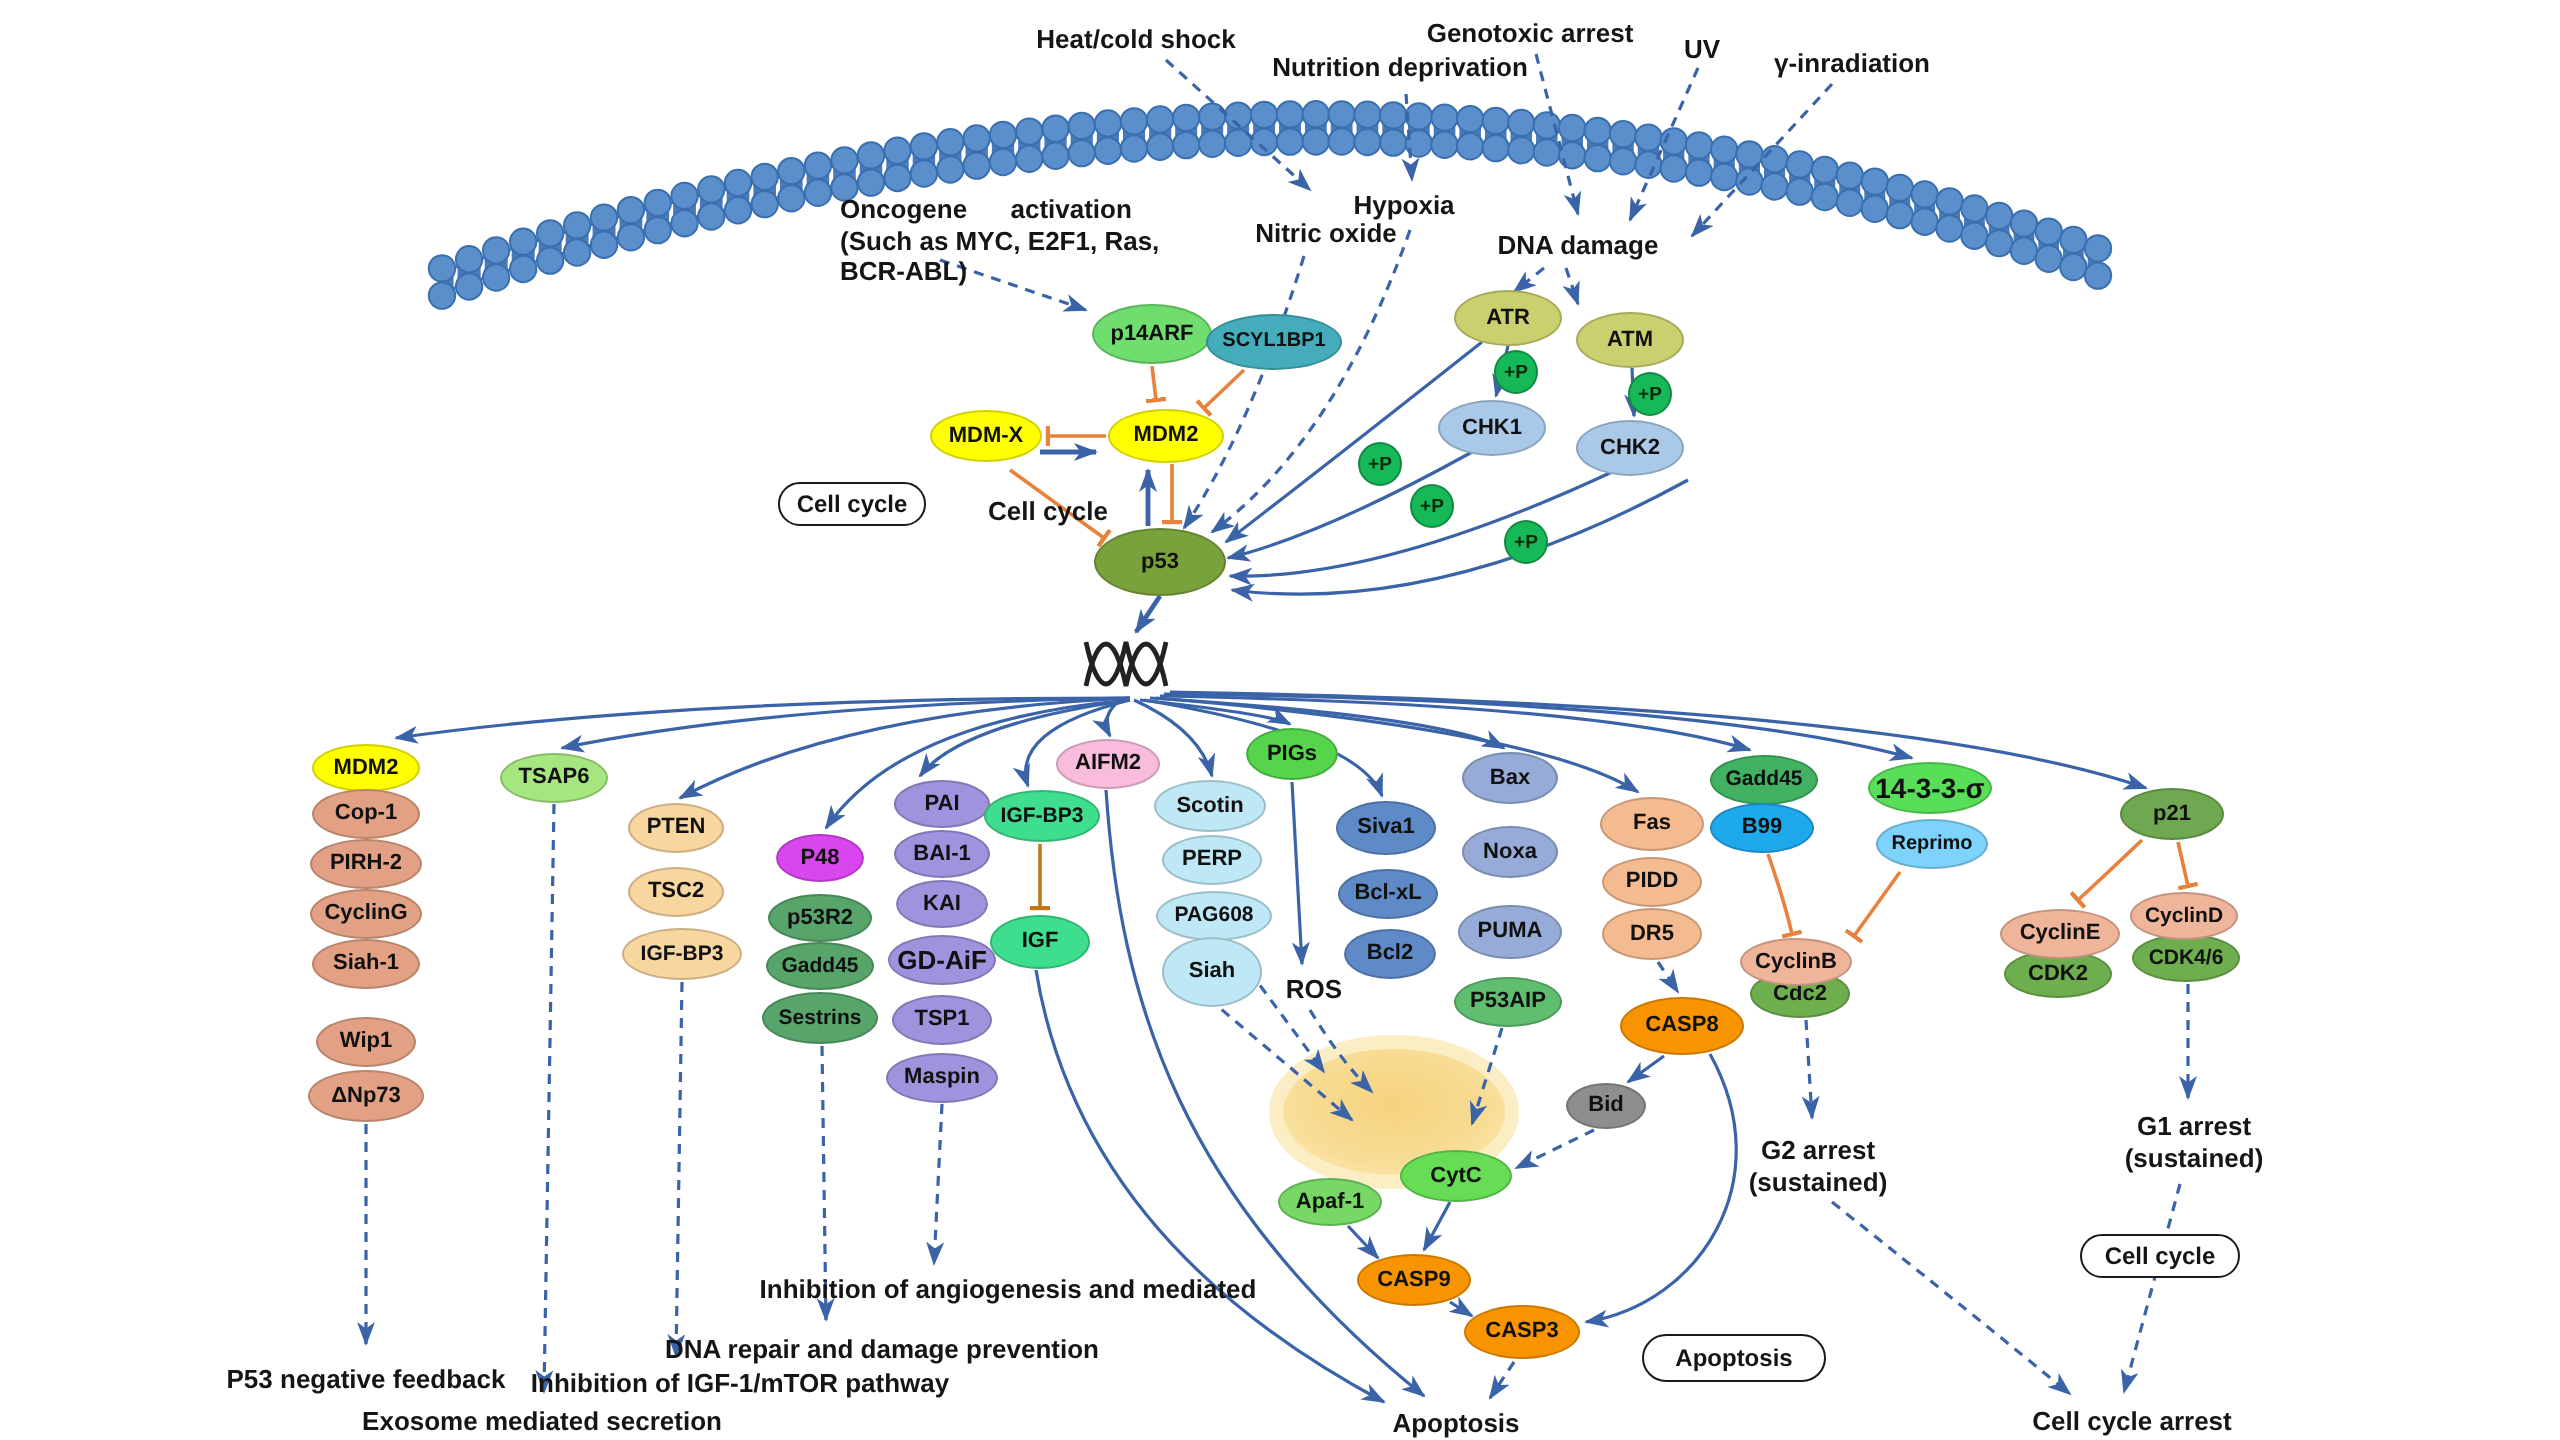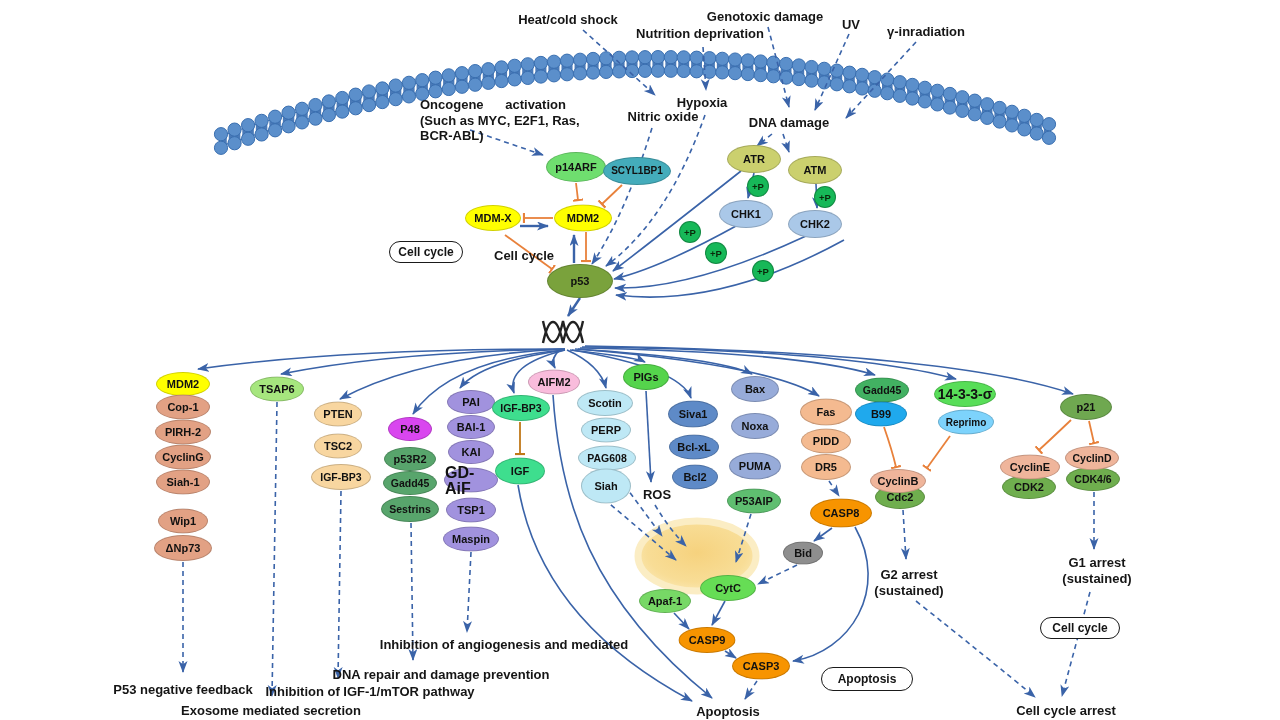--- a/index.html
+++ b/index.html
@@ -334,21 +334,21 @@
       <div class="node" style="left: 338px; top: 414px; width: 48px; height: 25px; background: rgb(248, 214, 160);">PTEN</div>
       <div class="node" style="left: 338px; top: 446px; width: 48px; height: 25px; background: rgb(248, 214, 160);">TSC2</div>
       <div class="node" style="left: 341px; top: 477px; width: 60px; height: 26px; background: rgb(248, 214, 160); font-size: 10.5px;">IGF-BP3</div>
       <div class="node" style="left: 410px; top: 429px; width: 44px; height: 24px; background: #d946ef;">P48</div>
       <div class="node" style="left: 410px; top: 459px; width: 52px; height: 24px; background: rgb(88, 165, 108);">p53R2</div>
       <div class="node" style="left: 410px; top: 483px; width: 54px; height: 24px; background: rgb(88, 165, 108); font-size: 10.5px;">Gadd45</div>
       <div class="node" style="left: 410px; top: 509px; width: 58px; height: 26px; background: rgb(88, 165, 108); font-size: 10.5px;">Sestrins</div>
       <div class="node" style="left: 471px; top: 402px; width: 48px; height: 24px; background: rgb(161, 146, 222);">PAI</div>
       <div class="node" style="left: 471px; top: 427px; width: 48px; height: 24px; background: rgb(161, 146, 222);">BAI-1</div>
       <div class="node" style="left: 471px; top: 452px; width: 46px; height: 24px; background: rgb(161, 146, 222);">KAI</div>
-      <div class="node" style="left: 471px; top: 480px; width: 54px; height: 25px; background: rgb(161, 146, 222); font-size: 16px;">GD-AiF</div>
+      <div class="node" style="left: 471px; top: 480px; width: 54px; height: 25px; background: rgb(161, 146, 222); font-size: 13px;">GD-AiF</div>
       <div class="node" style="left: 471px; top: 510px; width: 50px; height: 25px; background: rgb(161, 146, 222);">TSP1</div>
       <div class="node" style="left: 471px; top: 539px; width: 56px; height: 25px; background: rgb(161, 146, 222);">Maspin</div>
       <div class="node" style="left: 521px; top: 408px; width: 58px; height: 26px; background: rgb(62, 222, 142); font-size: 10.5px;">IGF-BP3</div>
       <div class="node" style="left: 520px; top: 471px; width: 50px; height: 27px; background: rgb(62, 222, 142);">IGF</div>
       <div class="node" style="left: 554px; top: 382px; width: 52px; height: 25px; background: rgb(249, 188, 220);">AIFM2</div>
       <div class="node" style="left: 605px; top: 403px; width: 56px; height: 26px; background: rgb(190, 232, 245);">Scotin</div>
       <div class="node" style="left: 606px; top: 430px; width: 50px; height: 25px; background: rgb(190, 232, 245);">PERP</div>
       <div class="node" style="left: 607px; top: 458px; width: 58px; height: 25px; background: rgb(190, 232, 245); font-size: 10.5px;">PAG608</div>
       <div class="node" style="left: 606px; top: 486px; width: 50px; height: 35px; background: rgb(190, 232, 245);">Siah</div>
       <div class="node" style="left: 646px; top: 377px; width: 46px; height: 26px; background: rgb(85, 212, 76);">PIGs</div>
@@ -379,21 +379,21 @@
       <div class="node" style="left: 665px; top: 601px; width: 52px; height: 24px; background: rgb(119, 216, 102);">Apaf-1</div>
       <div class="node" style="left: 707px; top: 640px; width: 57px; height: 26px; background: rgb(247, 148, 0);">CASP9</div>
       <div class="node" style="left: 761px; top: 666px; width: 58px; height: 27px; background: rgb(247, 148, 0);">CASP3</div>
       <div class="badge" style="left: 758px; top: 186px; background: rgb(23, 184, 88);">+P</div>
       <div class="badge" style="left: 825px; top: 197px; background: rgb(23, 184, 88);">+P</div>
       <div class="badge" style="left: 690px; top: 232px; background: rgb(23, 184, 88);">+P</div>
       <div class="badge" style="left: 716px; top: 253px; background: rgb(23, 184, 88);">+P</div>
       <div class="badge" style="left: 763px; top: 271px; background: rgb(23, 184, 88);">+P</div>
       <div class="lbl" style="left: 568px; top: 20px;">Heat/cold shock</div>
       <div class="lbl" style="left: 700px; top: 34px;">Nutrition deprivation</div>
-      <div class="lbl" style="left: 765px; top: 17px;">Genotoxic damage</div>
+      <div class="lbl" style="left: 765px; top: 17px;">Genotoxic arrest</div>
       <div class="lbl" style="left: 851px; top: 25px;">UV</div>
       <div class="lbl" style="left: 926px; top: 32px;">γ-inradiation</div>
       <div class="lbl" style="left: 702px; top: 103px;">Hypoxia</div>
       <div class="lbl" style="left: 663px; top: 117px;">Nitric oxide</div>
       <div class="lbl" style="left: 789px; top: 123px;">DNA damage</div>
       <div class="lbl left" style="left: 420px; top: 97px;">Oncogene      activation
 (Such as MYC, E2F1, Ras,
 BCR-ABL)</div>
       <div class="lbl" style="left: 524px; top: 256px;">Cell cycle</div>
       <div class="lbl" style="left: 657px; top: 495px; font-size: 13px;">ROS</div>

